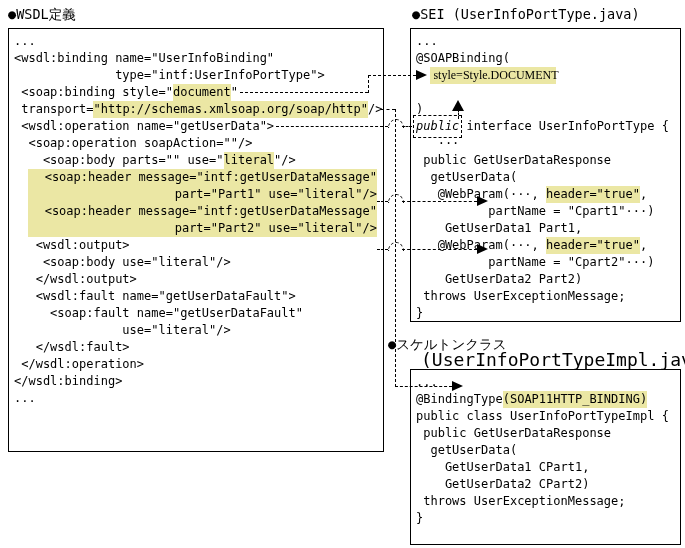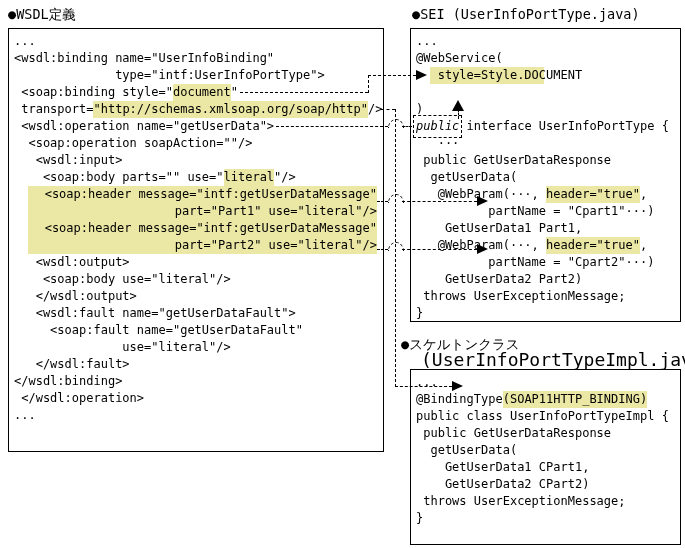--- a/index.html
+++ b/index.html
@@ -12,21 +12,21 @@
     font-family:"DejaVu Sans Mono",monospace;color:#000000;
   }
   .codebox{
     position:absolute;border:1px solid #000;background:#fff;
     padding:4px 6px 0 5px;box-sizing:border-box;overflow:hidden;
   }
   .cl{display:flex;white-space:pre;height:17px;line-height:17px;font-size:12px;}
   .cl span{display:inline-block;height:17px;}
   .hl{background:var(--hl,#ebe7a4);}
   .hl-flex{flex:1 1 auto;text-align:right;}
-  .hl-wide{width:114px;}
+  .hl-wide{width:126px;font-family:Liberation Serif, serif;}
   .kwbox{outline:1px dashed #000;outline-offset:2px;font-style:italic;}
   .seg-h{position:absolute;border-top:1px dashed #000;height:0;}
   .seg-v{position:absolute;border-left:1px dashed #000;width:0;}
   .hop{
     position:absolute;width:14px;height:8px;
     border:1px dashed #000;border-bottom:none;
     border-radius:8px 8px 0 0 / 9px 9px 0 0;background:transparent;
   }
   .arr-r{position:absolute;width:0;height:0;
     border-top:5.5px solid transparent;border-bottom:5.5px solid transparent;
@@ -35,52 +35,51 @@
     border-left:6px solid transparent;border-right:6px solid transparent;
     border-bottom:11px solid #000;}
 </style>
 </head>
 <body>
 
 <div id="stage">
 
   <div class="title" style="left:8px;top:6px;">●WSDL定義</div>
   <div class="title" style="left:412px;top:6px;">●SEI (UserInfoPortType.java)</div>
-  <div class="title" style="left:401px;top:336px;">●スケルトンクラス</div>
+  <div class="title" style="left:388px;top:336px;">●スケルトンクラス</div>
   <div class="title" style="left:421px;top:352px;font-size:18px;">(UserInfoPortTypeImpl.java)</div>
 
   <div class="codebox" style="left:8px;top:28px;width:376px;height:424px;">
       <div class="cl"><span>...</span></div>
       <div class="cl"><span>&lt;wsdl:binding name="UserInfoBinding"</span></div>
       <div class="cl"><span>              type="intf:UserInfoPortType"&gt;</span></div>
       <div class="cl"><span> &lt;soap:binding style="</span><span class="hl">document</span><span>"</span></div>
       <div class="cl"><span> transport=</span><span class="hl">"http://schemas.xmlsoap.org/soap/http"</span><span>/&gt;</span></div>
       <div class="cl"><span> &lt;wsdl:operation name="getUserData"&gt;</span></div>
       <div class="cl"><span>  &lt;soap:operation soapAction=""/&gt;</span></div>
-      <div class="cl"><span>   &lt;wsdl:input&gt;</span></div>
       <div class="cl"><span>    &lt;soap:body parts="" use="</span><span class="hl">literal</span><span>"/&gt;</span></div>
       <div class="cl"><span>  </span><span class="hl hl-flex"> &lt;soap:header message="intf:getUserDataMessage"</span></div>
       <div class="cl"><span>  </span><span class="hl hl-flex">  part="Part1" use="literal"/&gt;</span></div>
       <div class="cl"><span>  </span><span class="hl hl-flex"> &lt;soap:header message="intf:getUserDataMessage"</span></div>
       <div class="cl"><span>  </span><span class="hl hl-flex">  part="Part2" use="literal"/&gt;</span></div>
       <div class="cl"><span>   &lt;wsdl:output&gt;</span></div>
       <div class="cl"><span>    &lt;soap:body use="literal"/&gt;</span></div>
       <div class="cl"><span>   &lt;/wsdl:output&gt;</span></div>
       <div class="cl"><span>   &lt;wsdl:fault name="getUserDataFault"&gt;</span></div>
       <div class="cl"><span>     &lt;soap:fault name="getUserDataFault"</span></div>
       <div class="cl"><span>               use="literal"/&gt;</span></div>
       <div class="cl"><span>   &lt;/wsdl:fault&gt;</span></div>
+      <div class="cl"><span> &lt;/wsdl:operation&gt;</span></div>
       <div class="cl"><span>&lt;/wsdl:binding&gt;</span></div>
-      <div class="cl"><span> &lt;/wsdl:operation&gt;</span></div>
       <div class="cl"><span>...</span></div>
     </div>
 
   <div class="codebox" style="left:410px;top:28px;width:271px;height:294px;">
       <div class="cl"><span>...</span></div>
-      <div class="cl"><span>@WebService(</span></div>
+      <div class="cl"><span>@SOAPBinding(</span></div>
       <div class="cl"><span>  </span><span class="hl hl-wide"> style=Style.DOCUMENT</span></div>
       <div class="cl"><span>  </span></div>
       <div class="cl"><span>)</span></div>
       <div class="cl"><span class="kwbox">public</span><span> interface UserInfoPortType {</span></div>
       <div class="cl"><span>   ···</span></div>
       <div class="cl"><span> public GetUserDataResponse</span></div>
       <div class="cl"><span>  getUserData(</span></div>
       <div class="cl"><span>   @WebParam(···, </span><span class="hl">header="true"</span><span>,</span></div>
       <div class="cl"><span>          partName = "Cpart1"···)</span></div>
       <div class="cl"><span>    GetUserData1 Part1,</span></div>

